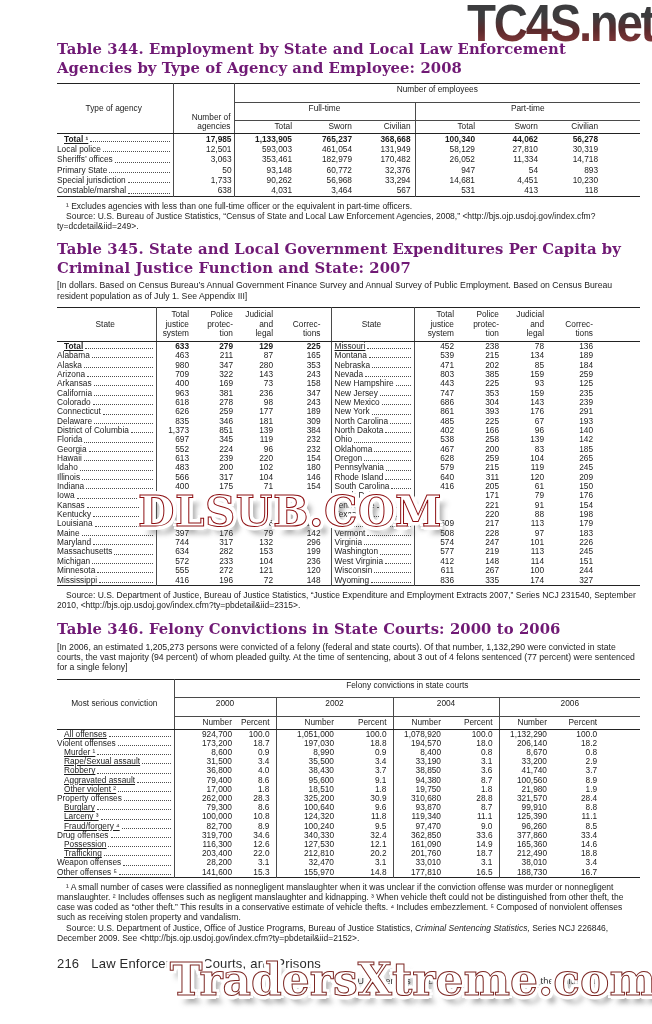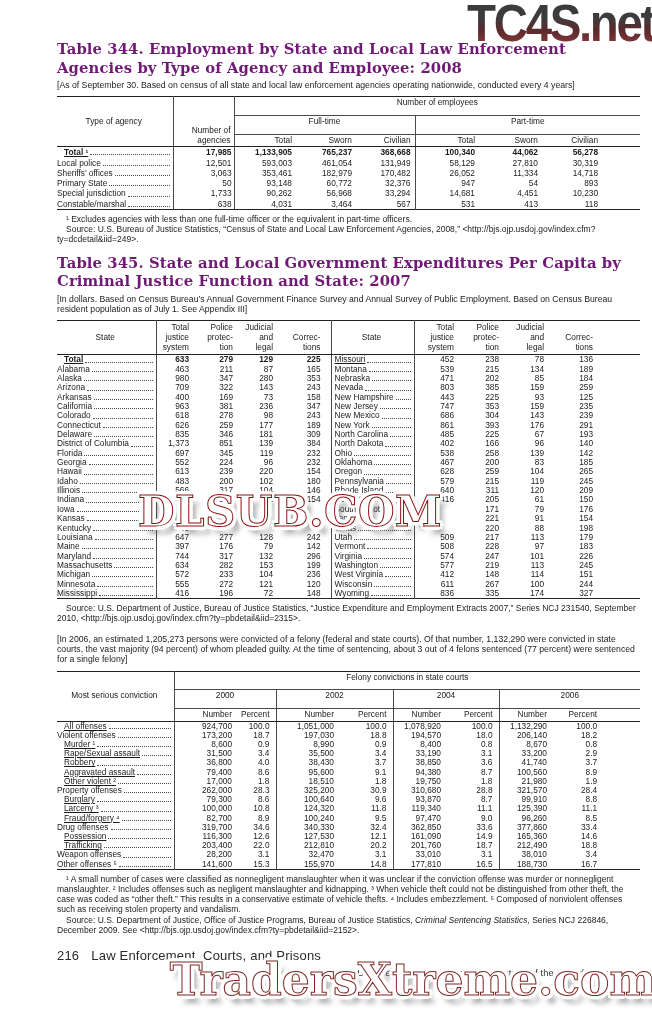--- a/index.html
+++ b/index.html
@@ -88,21 +88,20 @@
 <div class="page">
 
   <div class="wm wm-top">TC4S.net</div>
   <div class="wm wm-mid">DLSUB.COM</div>
   <div class="wm wm-bot">TradersXtreme.com</div>
 
   <div class="content">
 
     <section>
       <h1>Table 344. Employment by State and Local Law Enforcement Agencies by Type of Agency and Employee: 2008</h1>
-      <p class="note">[As of September 30. Based on census of all state and local law enforcement agencies operating nationwide, conducted every 4 years]</p>
 
       <table class="t344">
         <colgroup>
           <col style="width:116px">
             <col style="width:61px">
             <col style="width:60px">
             <col style="width:60px">
           <col style="width:61px">
             <col style="width:62px">
             <col style="width:63px">
@@ -880,20 +879,21 @@
             </tr>
           </tbody>
       </table>
 
       <div class="fnblock">
         <p class="src">Source: U.S. Department of Justice, Bureau of Justice Statistics, “Justice Expenditure and Employment Extracts 2007,” Series NCJ 231540, September 2010, &lt;http://bjs.ojp.usdoj.gov/index.cfm?ty=pbdetail&amp;iid=2315&gt;.</p>
       </div>
     </section>
 
     <section style="margin-top:10px;">
+      <h3>Table 346. Felony Convictions in State Courts: 2000 to 2006</h3>
       <p class="note">[In 2006, an estimated 1,205,273 persons were convicted of a felony (federal and state courts). Of that number, 1,132,290 were convicted in state courts, the vast majority (94 percent) of whom pleaded guilty. At the time of sentencing, about 3 out of 4 felons sentenced (77 percent) were sentenced for a single felony]</p>
 
       <table class="t346">
         <colgroup>
           <col style="width:117px">
             <col style="width:60px">
             <col style="width:42px">
             <col style="width:60px">
             <col style="width:57px">
           <col style="width:50px">

